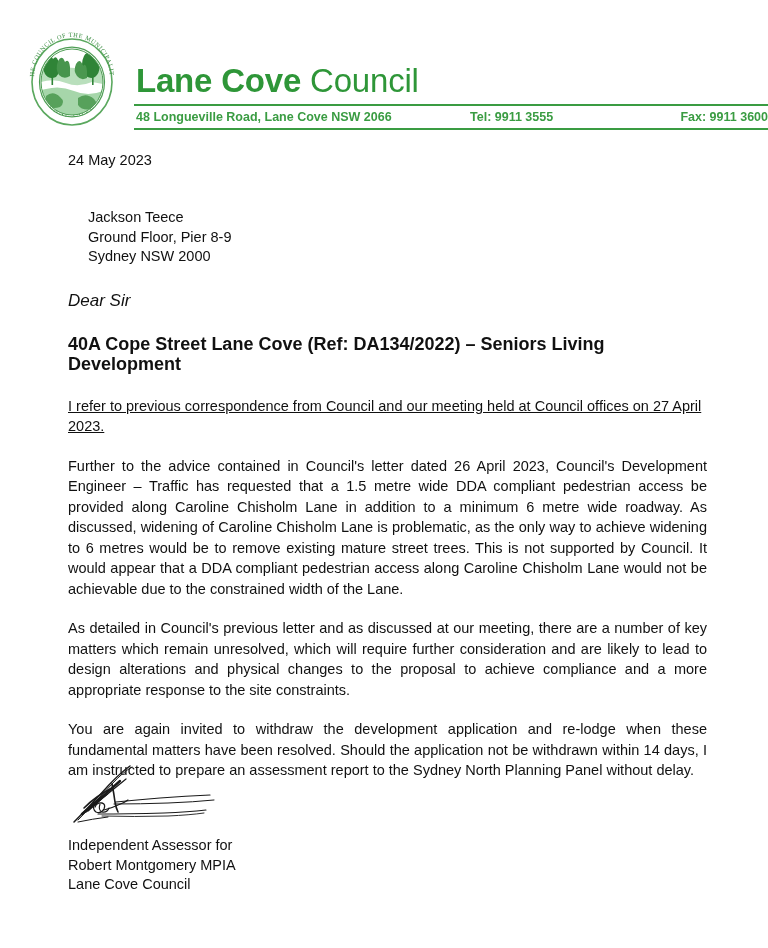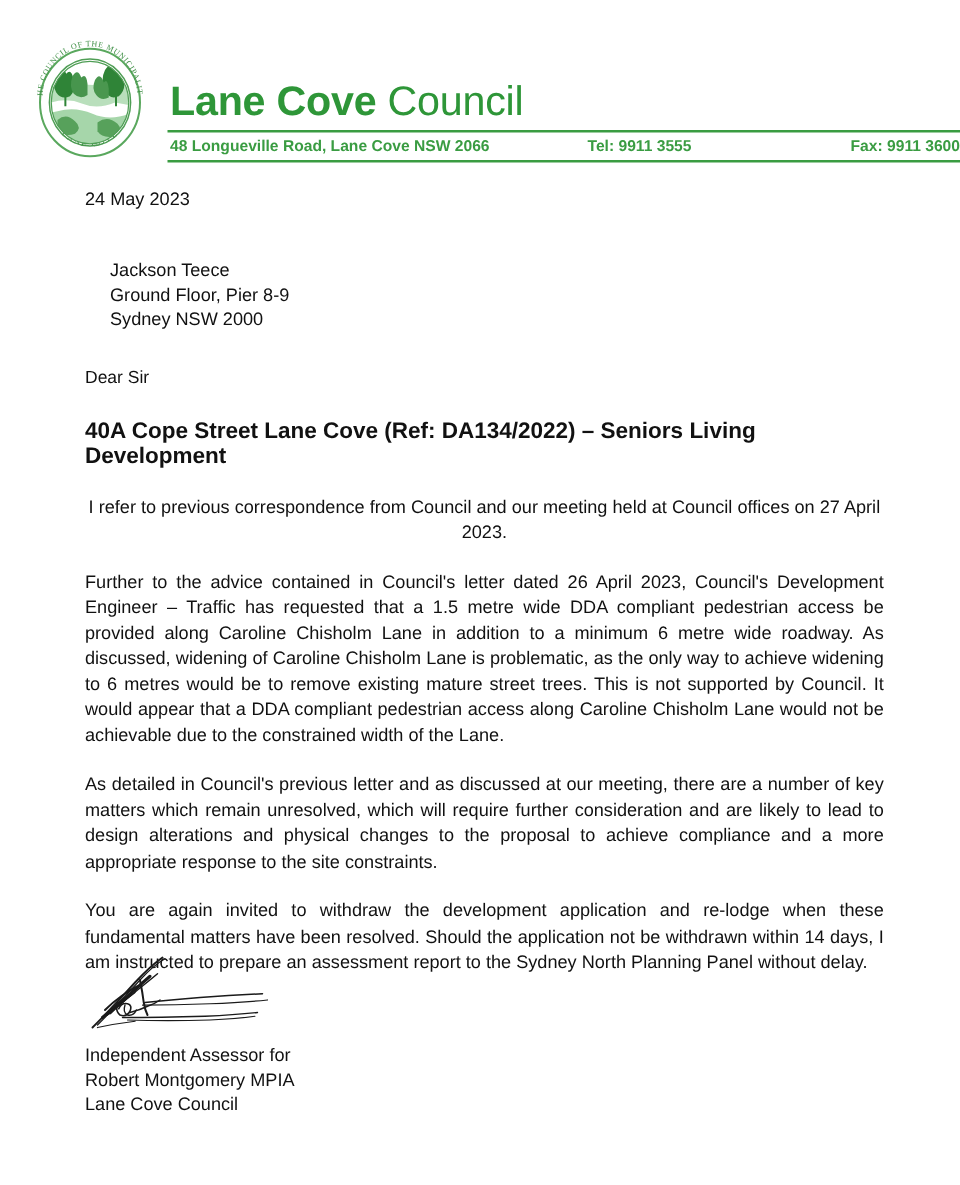--- a/index.html
+++ b/index.html
@@ -99,39 +99,40 @@
   }
 
   .recipient {
     font-size: 14.5px;
     line-height: 19.5px;
     margin-bottom: 24px;
   }
   .recipient div { white-space: nowrap; margin-left: 20px; }
 
   .salutation {
-    font-size: 14px;
+    font-size: 17px;
     line-height: 20px;
     margin-bottom: 23px;
+    font-style: italic;
   }
 
   .subject {
     font-size: 18px;
     line-height: 20px;
     font-weight: bold;
     margin-bottom: 22px;
   }
 
   .para {
     font-size: 14.5px;
     line-height: 20.5px;
     text-align: justify;
     margin-bottom: 19px;
   }
-  .para.first { text-align: center; }
+  .para.first { text-align: left; text-decoration: underline; }
 
   
   .signoff {
     position: absolute;
     left: 68px;
     top: 760px;
     width: 400px;
   }
   .signoff-greeting {
     font-size: 14.5px;

